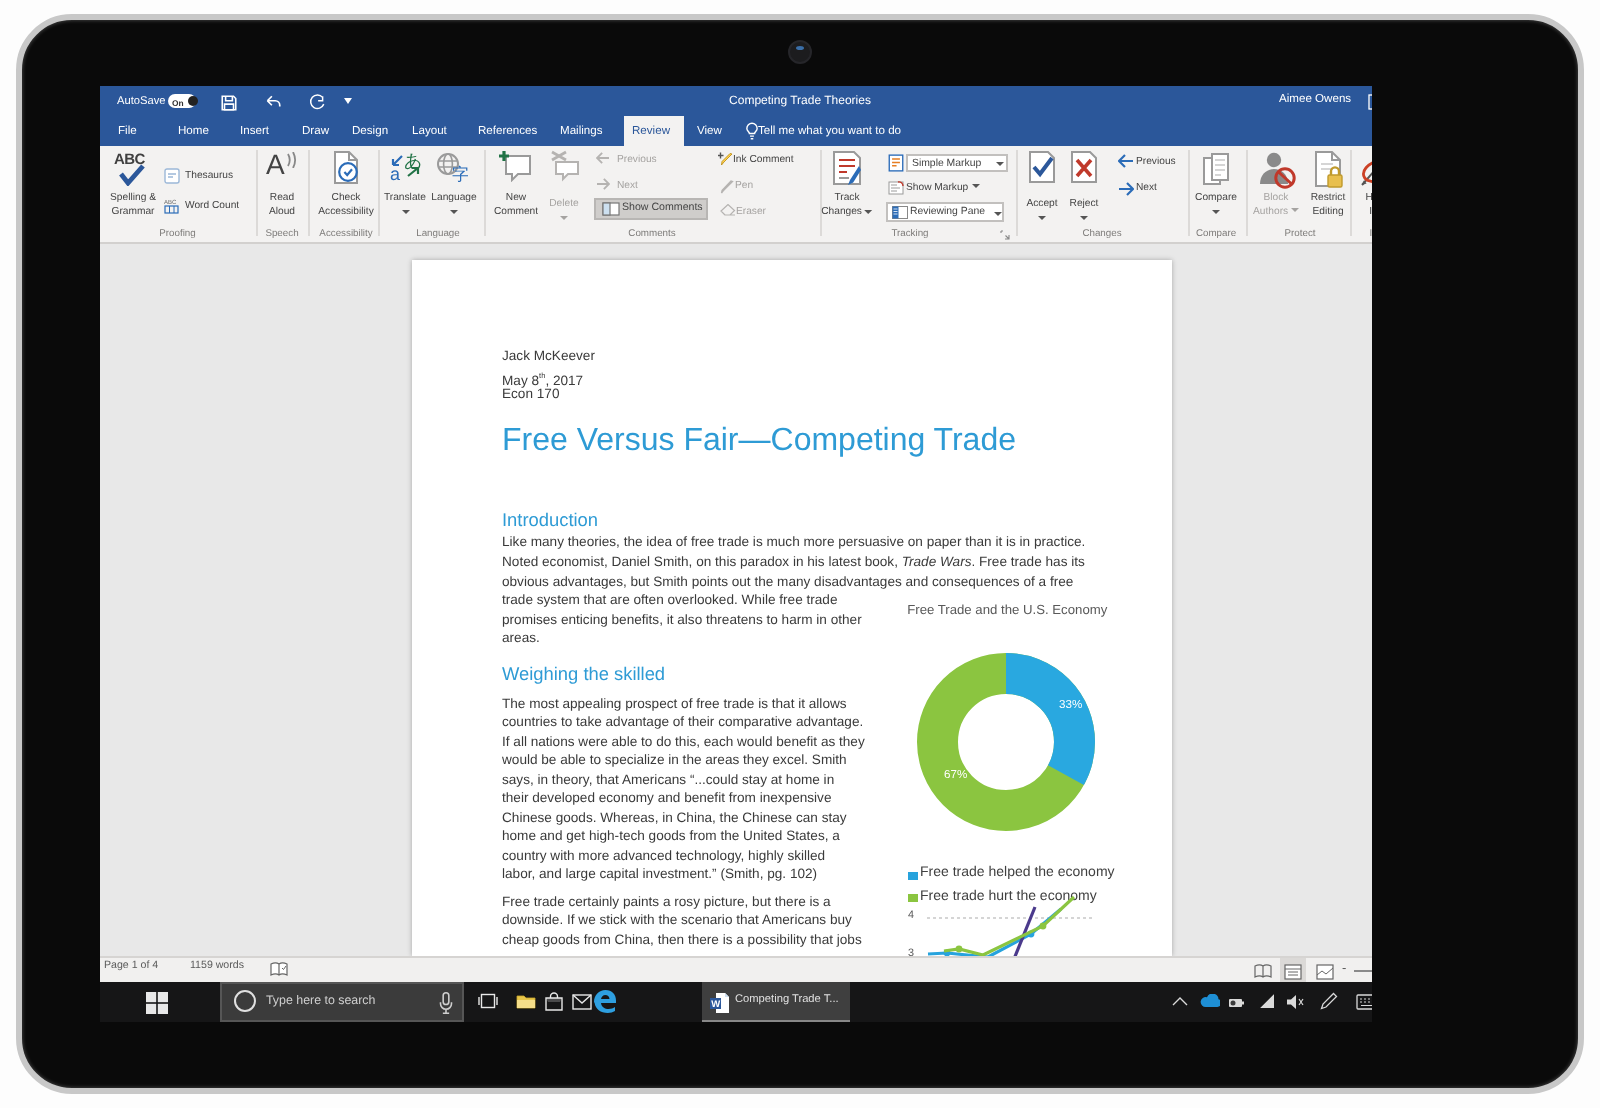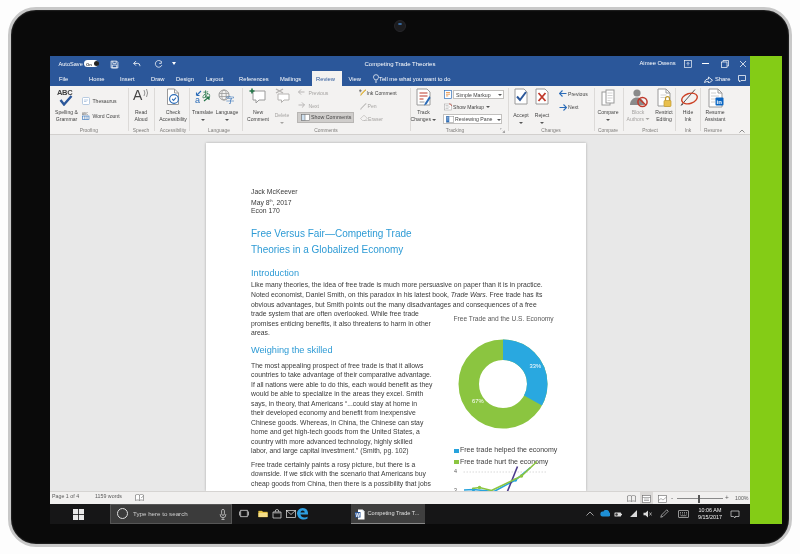--- a/index.html
+++ b/index.html
@@ -11,21 +11,21 @@
   #device { position:absolute; left:8px; top:7px; width:784px; height:540px;
     background:#0a0a0a; border-radius:28px;
     border:3px solid #c8c8c8;
     box-shadow: inset 0 0 2px rgba(255,255,255,.3);
   }
   #camera { position:absolute; left:394px; top:20px; width:12px; height:12px; border-radius:50%;
     background:#1c1c1e; border:1px solid #26262a; }
   #camera:after { content:""; position:absolute; left:3px; top:2px; width:4px; height:2px; border-radius:50%; background:#3a6ea8; }
 
   
-  #screen { position:absolute; left:50px; top:56px; width:732px; height:468px; background:#84cc16; overflow:hidden; }
+  #screen { position:absolute; left:50px; top:43px; width:636px; height:468px; background:#84cc16; overflow:hidden; }
 
   
   #titlebar { position:absolute; left:0; top:0; width:700px; height:15px; background:#2b579a; color:#fff; }
   #tabrow { position:absolute; left:0; top:15px; width:700px; height:15px; background:#2b579a; color:#fff; }
   .tabtx { top:4.5px; font-size:5.8px; color:#fff; }
 
   
   #ribbon { position:absolute; left:0; top:30px; width:700px; height:48.5px; background:#f3f2f1; border-bottom:1px solid #d2d0ce; }
   .vsep { position:absolute; top:2px; height:43px; width:1px; background:#dcdad8; }
   .rgl { position:absolute; top:41.5px; font-size:4.9px; color:#7e7c7a; transform:translateX(-50%); white-space:nowrap; }
@@ -37,21 +37,21 @@
 
   
   #docarea { position:absolute; left:0; top:78.5px; width:700px; height:356.5px; background:#e8e8e8; overflow:hidden; }
   #page { position:absolute; left:155.5px; top:8.5px; width:380px; height:348px; background:#fff; box-shadow:0 0 2.5px rgba(0,0,0,.28); overflow:hidden; }
 
   
   #statusbar { position:absolute; left:0; top:435px; width:700px; height:13px; background:#f1f0ef; border-top:1px solid #d6d4d2; color:#5a5a5a; }
   .st { font-size:5.3px; color:#5a5a5a; }
   
   .bl { position:absolute; font-size:6.8px; color:#3a3a3a; white-space:nowrap; line-height:8px; }
-  .ttl { position:absolute; font-size:10px; color:#2e9bd5; white-space:nowrap; line-height:14px; }
+  .ttl { position:absolute; font-size:16px; color:#2e9bd5; white-space:nowrap; line-height:14px; }
   .hd2 { position:absolute; font-size:9.2px; color:#2e9bd5; white-space:nowrap; line-height:11px; }
 
   
   #taskbar { position:absolute; left:0; top:448px; width:700px; height:20px; background:#161617; color:#e8e8e8; }
 </style>
 </head>
 <body>
 <div id="stage">
   <div id="device"></div>
   <div id="camera"></div>
@@ -337,21 +337,20 @@
       <svg class="abs" style="left:689px;top:43px" width="6" height="4" viewBox="0 0 12 8">
           <path d="M1 7 L6 2 L11 7" fill="none" stroke="#555" stroke-width="1.3"></path>
         </svg>
     </div>
     <div id="docarea">
         <div id="page">
       <div class="bl" style="left:45.5px;top:44.7px;">Jack McKeever</div>
       <div class="bl" style="left:45.5px;top:54.2px;">May 8<span style="font-size:3.8px;vertical-align:super;">th</span>, 2017</div>
       <div class="bl" style="left:45.5px;top:63.7px;">Econ 170</div>
       <div class="ttl" style="left:45.5px;top:84.4px;">Free Versus Fair—Competing Trade</div>
-      <div class="ttl" style="left:45.5px;top:100.4px;">Theories in a Globalized Economy</div>
       <div class="hd2" style="left:45.5px;top:124.5px;">Introduction</div>
       <div class="bl" style="left:45.5px;top:138.4px;">Like many theories, the idea of free trade is much more persuasive on paper than it is in practice.</div>
       <div class="bl" style="left:45.5px;top:148px;">Noted economist, Daniel Smith, on this paradox in his latest book, <i>Trade Wars</i>. Free trade has its</div>
       <div class="bl" style="left:45.5px;top:157.6px;">obvious advantages, but Smith points out the many disadvantages and consequences of a free</div>
       <div class="bl" style="left:45.5px;top:167.2px;">trade system that are often overlooked. While free trade</div>
       <div class="bl" style="left:45.5px;top:176.8px;">promises enticing benefits, it also threatens to harm in other</div>
       <div class="bl" style="left:45.5px;top:186.4px;">areas.</div>
       <div class="hd2" style="left:45.5px;top:202.2px;">Weighing the skilled</div>
       <div class="bl" style="left:45.5px;top:218.5px;">The most appealing prospect of free trade is that it allows</div>
       <div class="bl" style="left:45.5px;top:228px;">countries to take advantage of their comparative advantage.</div>

